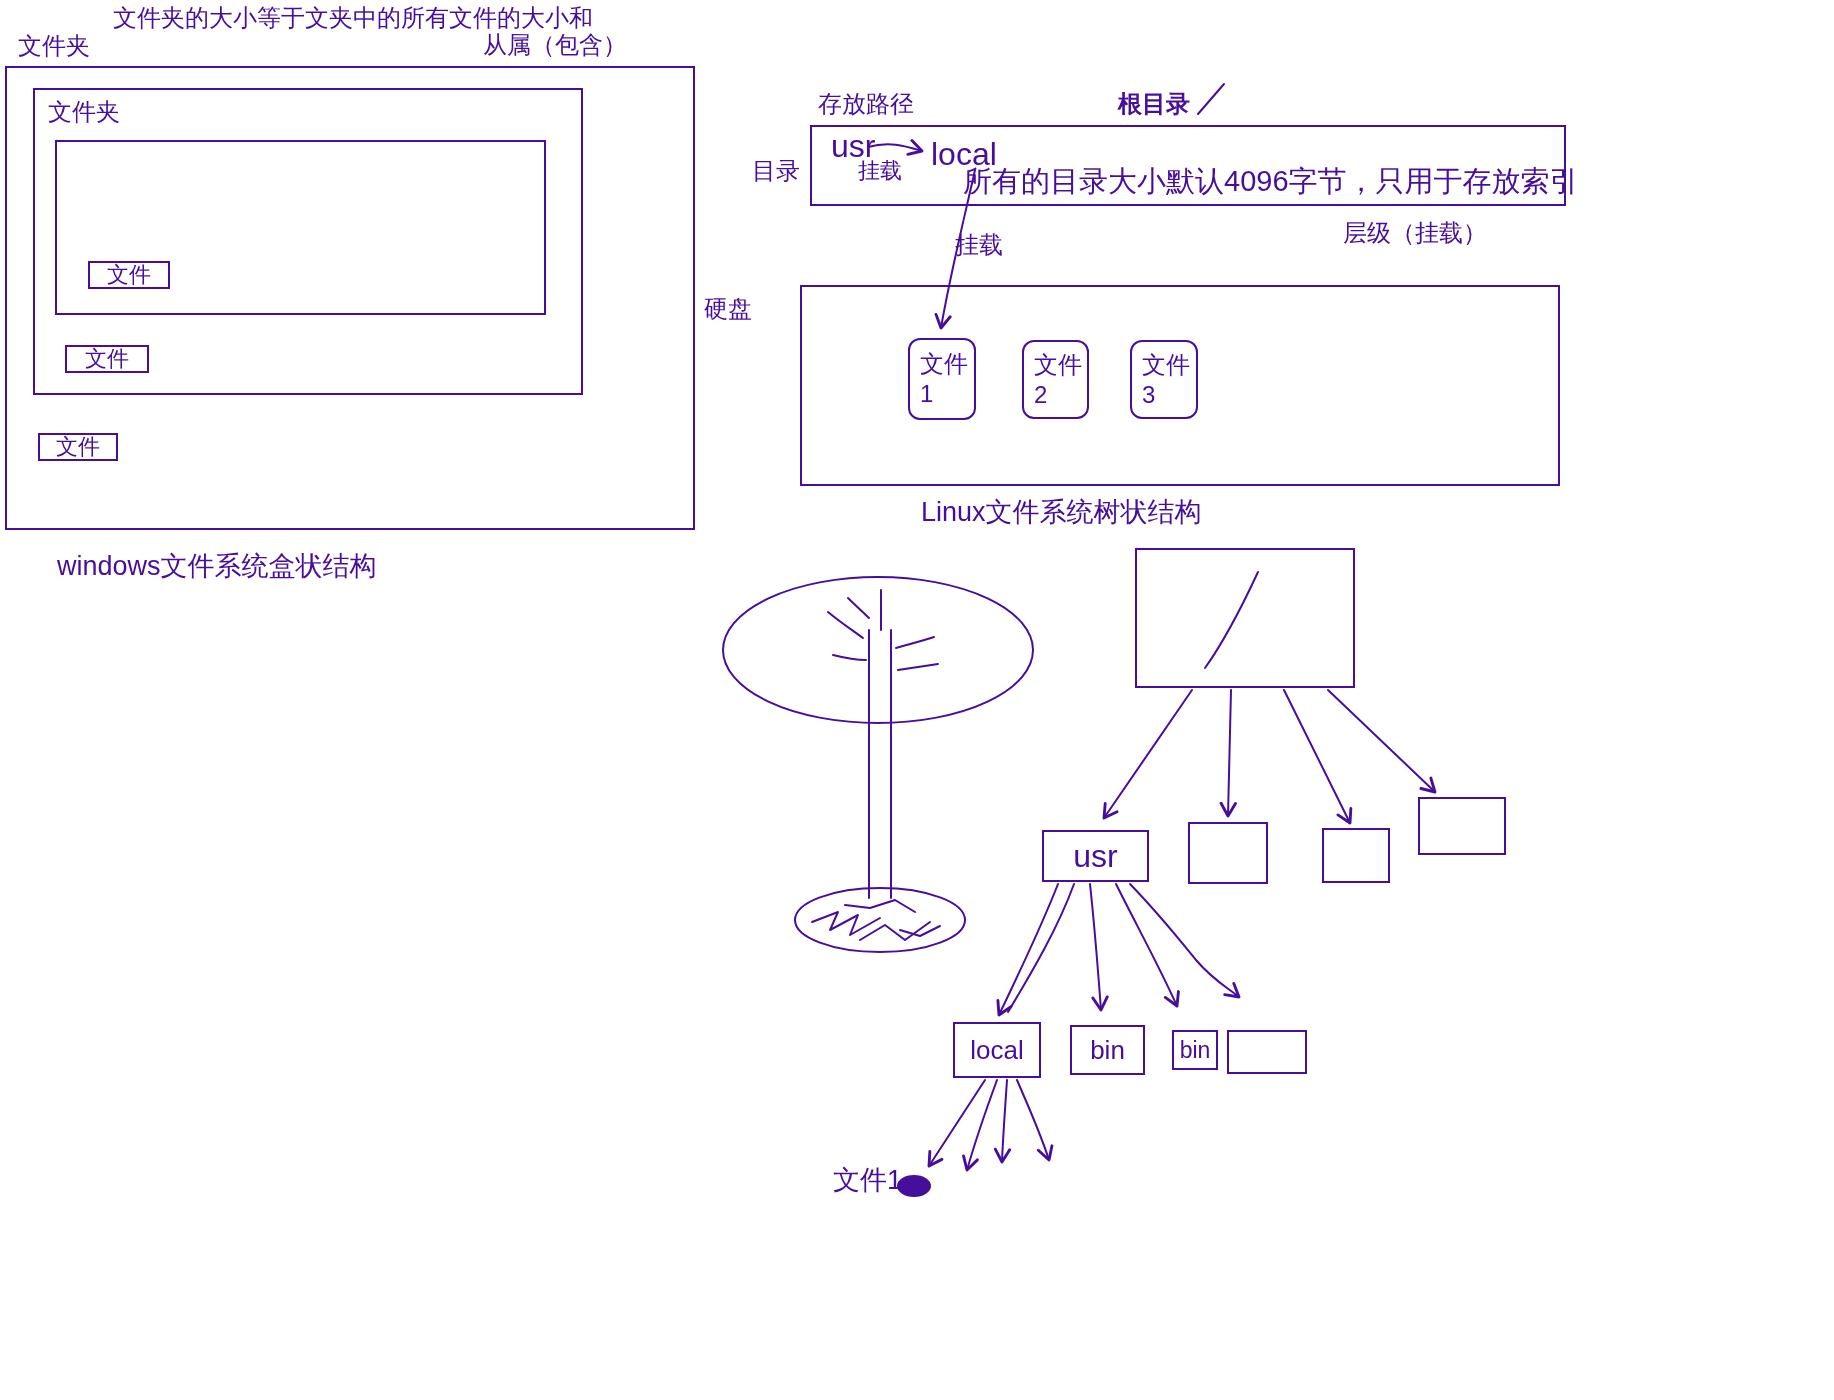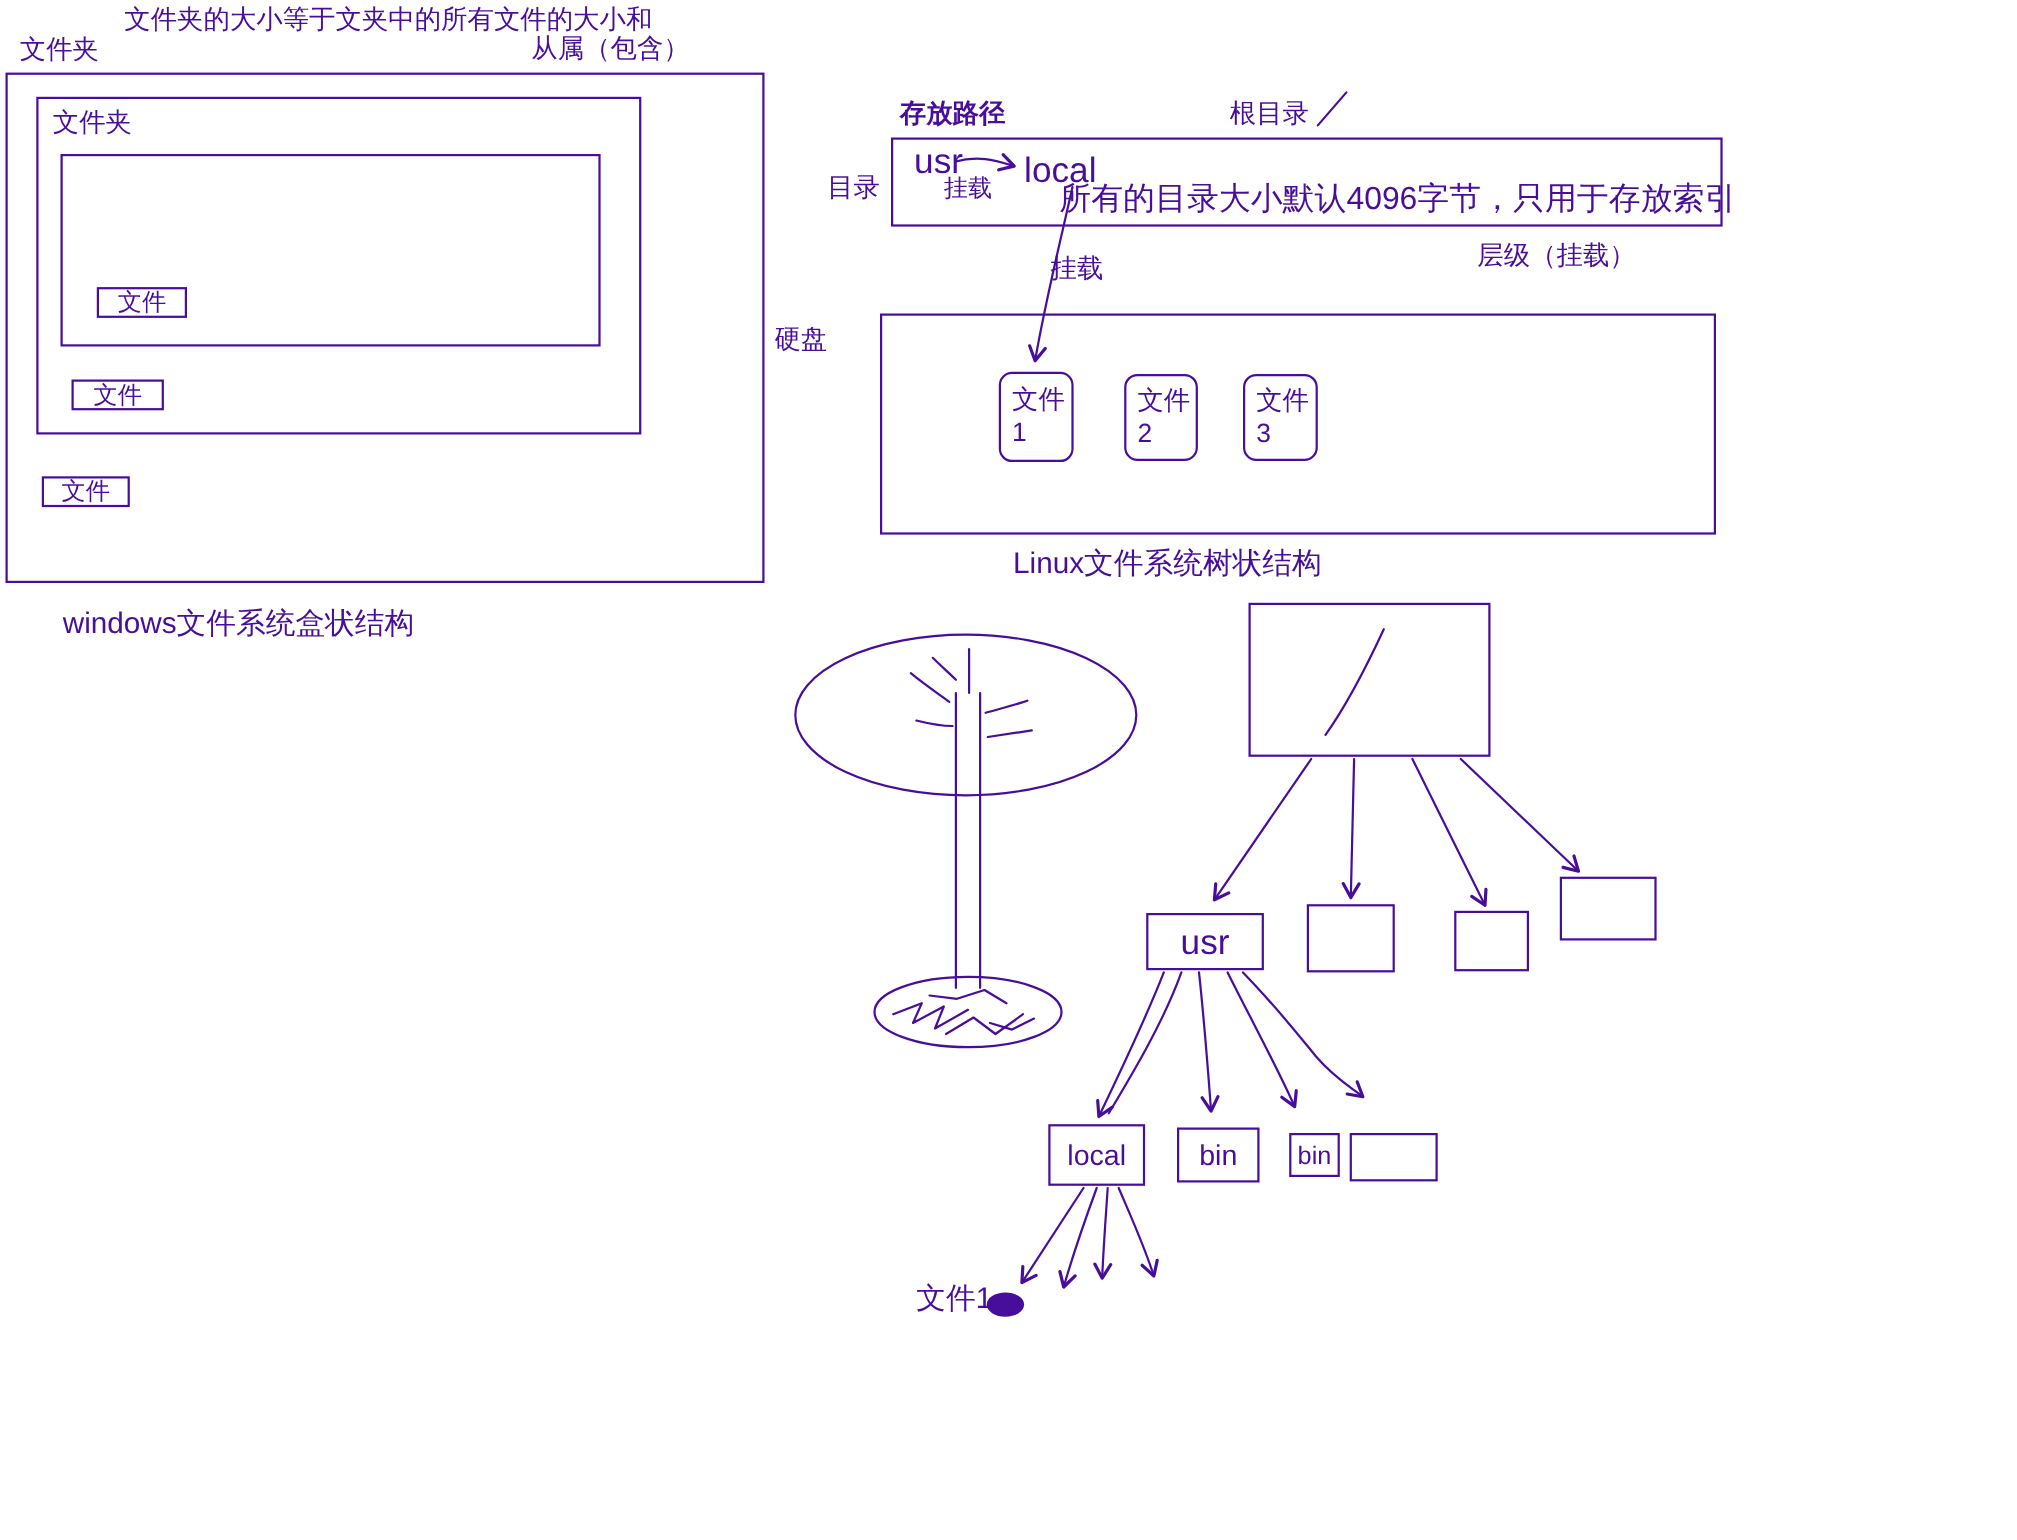--- a/index.html
+++ b/index.html
@@ -102,22 +102,22 @@
   </div>
   <div class="box filebox" style="left:65px; top:345px; width:84px; height:28px;">
     <span>文件</span>
   </div>
   <div class="box filebox" style="left:38px; top:433px; width:80px; height:28px;">
     <span>文件</span>
   </div>
 
   <div class="lbl caption" style="left:57px; top:551px;">windows文件系统盒状结构</div>
 
-  <div class="lbl" style="left:818px; top:90px;font-weight:bold;">存放路径</div>
-  <div class="lbl" style="left:1118px; top:90px;">根目录</div>
+  <div class="lbl" style="left:818px; top:90px;">存放路径</div>
+  <div class="lbl" style="left:1118px; top:90px;font-weight:bold;">根目录</div>
   <div class="lbl" style="left:752px; top:157px;">目录</div>
 
   <div class="box plain" style="left:810px; top:125px; width:756px; height:81px;"></div>
 
   <div class="lbl latin" style="left:831px; top:128px;">usr</div>
   <div class="lbl" style="left:858px; top:158px; font-size:22px;">挂载</div>
   <div class="lbl latin" style="left:931px; top:136px;">local</div>
   <div class="lbl" style="left:963px; top:165px; font-size:29px;">所有的目录大小默认4096字节，只用于存放索引</div>
 
   <div class="lbl" style="left:955px; top:231px;">挂载</div>

